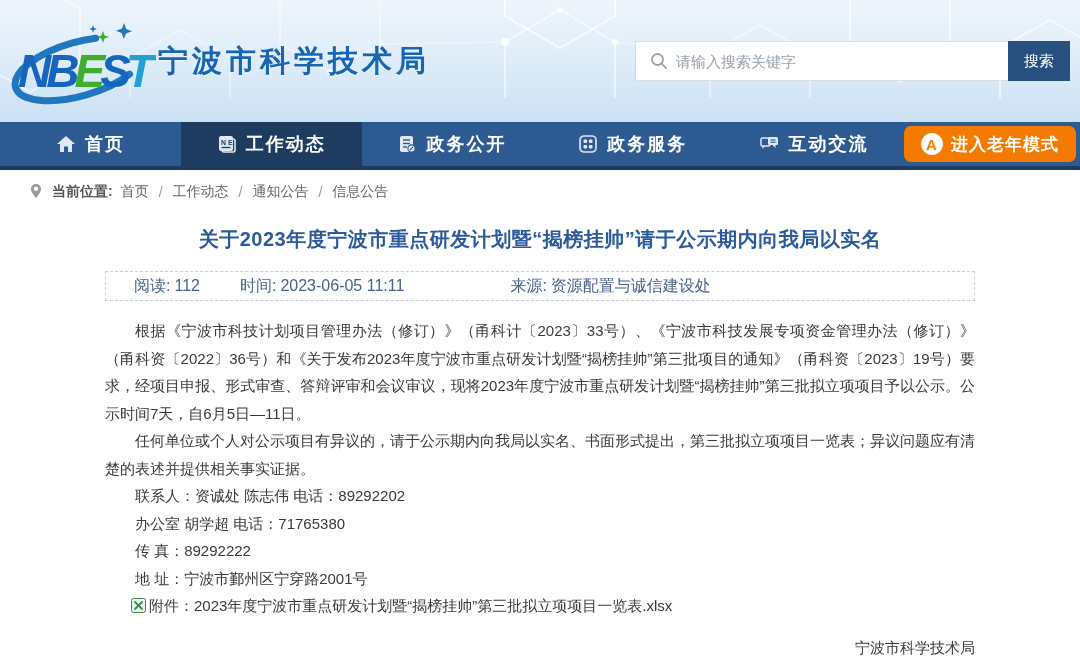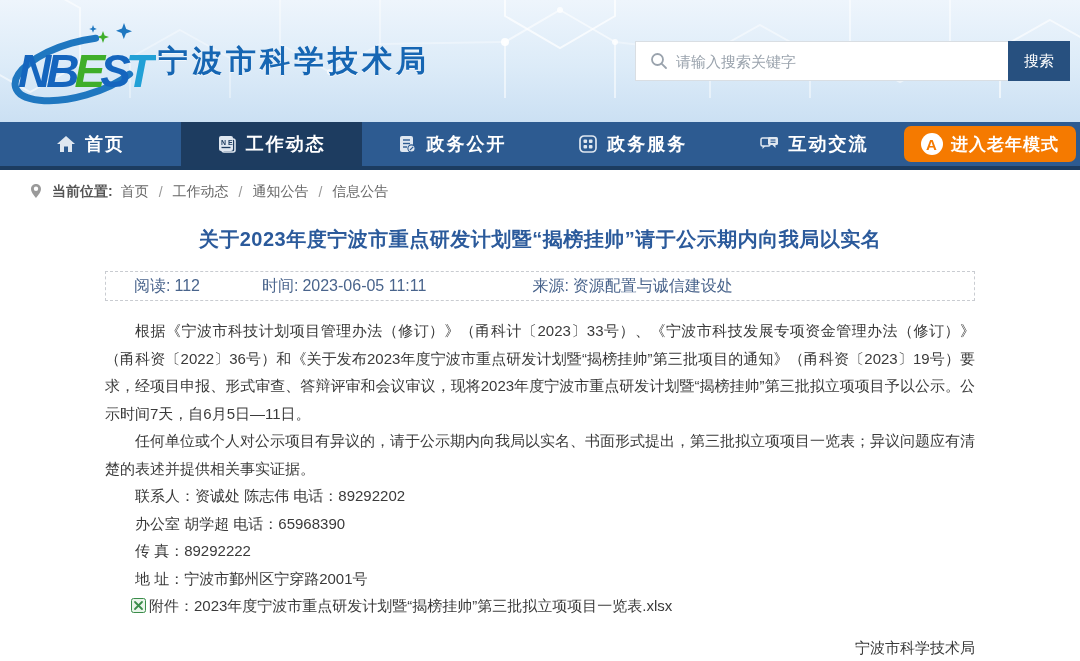--- a/index.html
+++ b/index.html
@@ -151,21 +151,21 @@
   .meta-box {
     margin-top: 18px;
     border: 1px dashed #c9ccd1;
     height: 30px;
     display: flex;
     align-items: center;
     font-size: 16px;
     color: #49648c;
   }
   .meta-reads { margin-left: 28px; }
-  .meta-time  { margin-left: 62px; }
+  .meta-time  { margin-left: 40px; }
   .meta-source{ margin-left: 106px; }
   .meta-box b { font-weight: normal; margin-left: 4px; }
 
   .body-text { margin-top: 16px; font-size: 15px; line-height: 27.5px; color: #3a3a3a; }
   .para { text-indent: 2em; text-align: justify; }
   .contact-line { padding-left: 30px; }
   .attach-line { padding-left: 26px; display: flex; align-items: center; }
   .attach-icon { margin-right: 3px; display: inline-flex; }
   .attach-name { cursor: pointer; }
 
@@ -332,21 +332,21 @@
     <span class="meta-source">
       <span>来源:</span><b>资源配置与诚信建设处</b>
     </span>
   </div>
 
   <div class="body-text">
     <p class="para">根据《宁波市科技计划项目管理办法（修订）》（甬科计〔2023〕33号）、《宁波市科技发展专项资金管理办法（修订）》（甬科资〔2022〕36号）和《关于发布2023年度宁波市重点研发计划暨“揭榜挂帅”第三批项目的通知》（甬科资〔2023〕19号）要求，经项目申报、形式审查、答辩评审和会议审议，现将2023年度宁波市重点研发计划暨“揭榜挂帅”第三批拟立项项目予以公示。公示时间7天，自6月5日—11日。</p>
     <p class="para">任何单位或个人对公示项目有异议的，请于公示期内向我局以实名、书面形式提出，第三批拟立项项目一览表；异议问题应有清楚的表述并提供相关事实证据。</p>
 
     <p class="contact-line">联系人：资诚处  陈志伟  电话：89292202</p>
-    <p class="contact-line">办公室  胡学超  电话：65968390</p>
+    <p class="contact-line">办公室  胡学超  电话：71765380</p>
     <p class="contact-line">传  真：89292222</p>
     <p class="contact-line">地  址：宁波市鄞州区宁穿路2001号</p>
 
     <p class="attach-line">
       <span class="attach-icon">
         <svg width="15" height="15" viewBox="0 0 15 15">
             <rect x="0.5" y="0.5" width="14" height="14" rx="2" fill="#e9f4ea" stroke="#3a8c4a"></rect>
             <path d="M4 4 L11 11 M11 4 L4 11" stroke="#3a8c4a" stroke-width="1.8" stroke-linecap="round"></path>
           </svg>
       </span>

